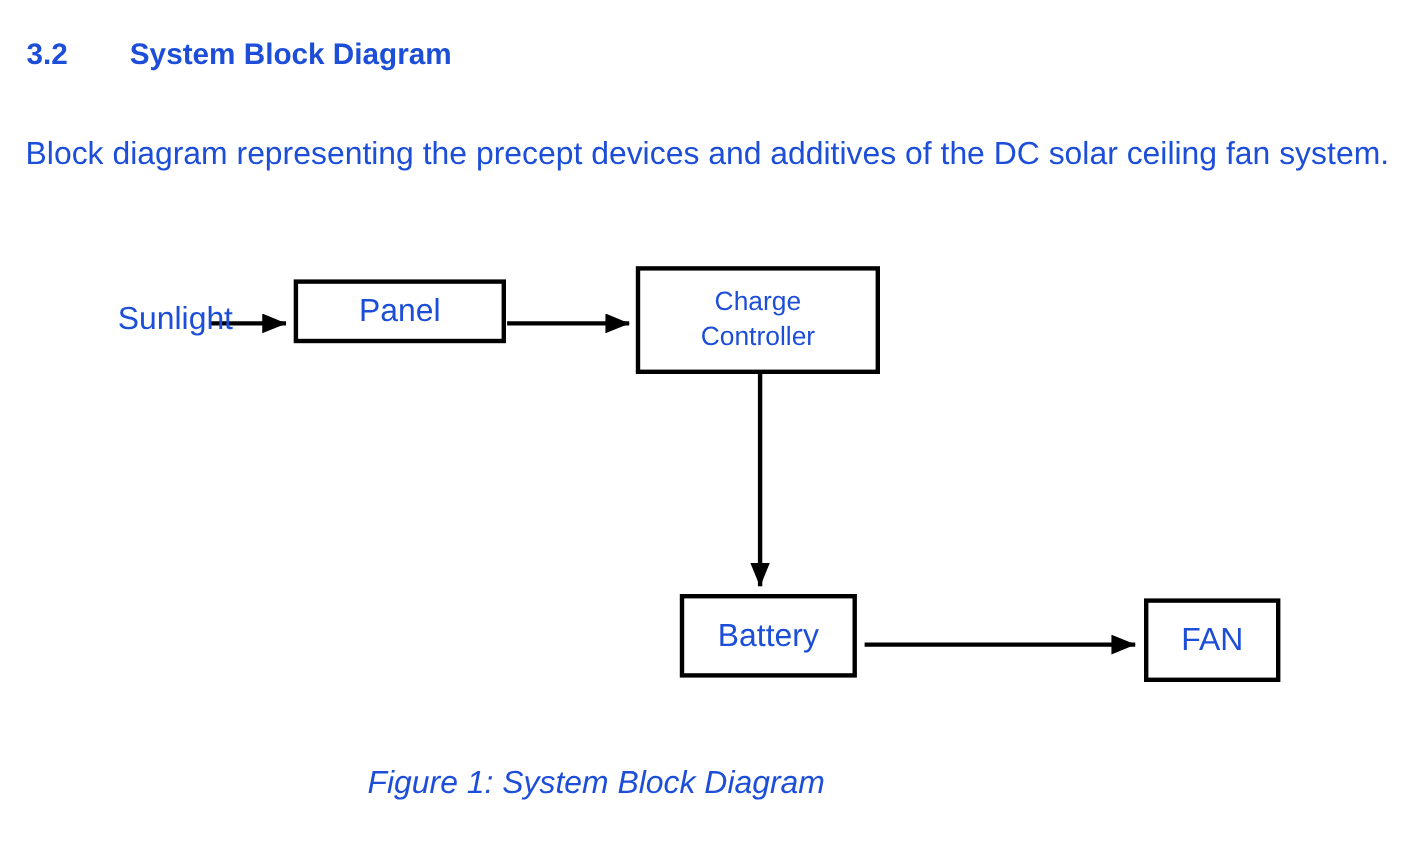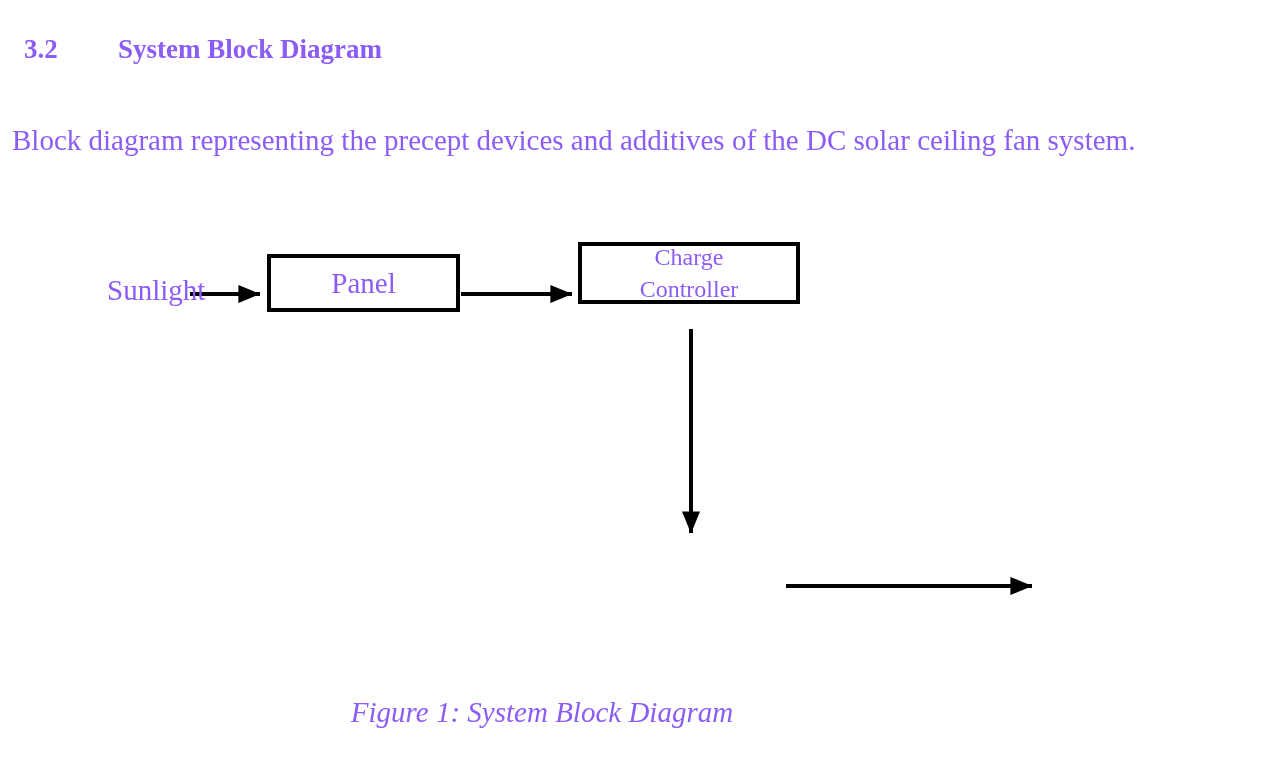--- a/index.html
+++ b/index.html
@@ -5,22 +5,22 @@
   html, body {
     margin: 0;
     padding: 0;
     background: #ffffff;
   }
   .page {
     position: relative;
     width: 1284px;
     height: 769px;
     background: #ffffff;
-    color: #8b5cf6;
-    font-family: Liberation Serif, serif;
+    color: #1d4ed8;
+    font-family: Liberation Sans, sans-serif;
     overflow: hidden;
     border-radius: 12px;
   }
   .heading {
     position: absolute;
     left: 24px;
     top: 34px;
     font-size: 27px;
     font-weight: bold;
     white-space: nowrap;
@@ -29,41 +29,42 @@
     display: inline-block;
     width: 94px;
   }
   .paragraph {
     position: absolute;
     left: 12px;
     top: 122px;
     width: 1262px;
     font-size: 29px;
     line-height: 1.25;
+    text-align: center;
   }
   .diagram {
     position: absolute;
     left: 0;
     top: 0;
     width: 1284px;
     height: 769px;
   }
   .block {
     position: absolute;
     box-sizing: border-box;
     border: 4px solid #000000;
     background: #ffffff;
     display: flex;
     flex-direction: column;
     align-items: center;
     justify-content: center;
     text-align: center;
   }
   .block-panel   { left: 267px; top: 254px; width: 193px; height: 58px; font-size: 29px; }
-  .block-charge  { left: 578px; top: 242px; width: 222px; height: 62px; font-size: 24px; line-height: 1.35; }
+  .block-charge  { left: 578px; top: 242px; width: 222px; height: 98px; font-size: 24px; line-height: 1.35; }
   .block-battery { left: 618px; top: 540px; width: 161px; height: 76px; font-size: 29px; }
   .block-fan     { left: 1040px; top: 544px; width: 124px; height: 76px; font-size: 29px; }
   .source-label {
     position: absolute;
     left: 68px;
     top: 274px;
     font-size: 29px;
     margin-left: 39px;
   }
   .arrow-layer {
@@ -111,19 +112,25 @@
 
     <div class="block block-panel">
       <span>Panel</span>
     </div>
 
     <div class="block block-charge">
       <span>Charge</span>
       <span>Controller</span>
     </div>
 
+    <div class="block block-battery">
+      <span>Battery</span>
+    </div>
 
+    <div class="block block-fan">
+      <span>FAN</span>
+    </div>
 
   </div>
 
   <div class="caption">Figure 1: System Block Diagram</div>
 
 </div>
 
 </body></html>

